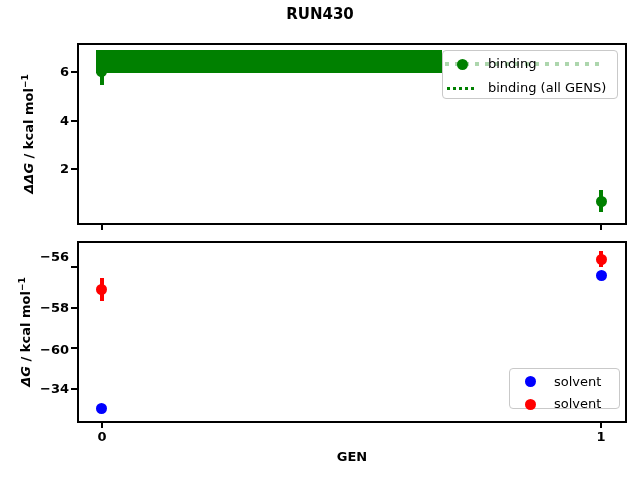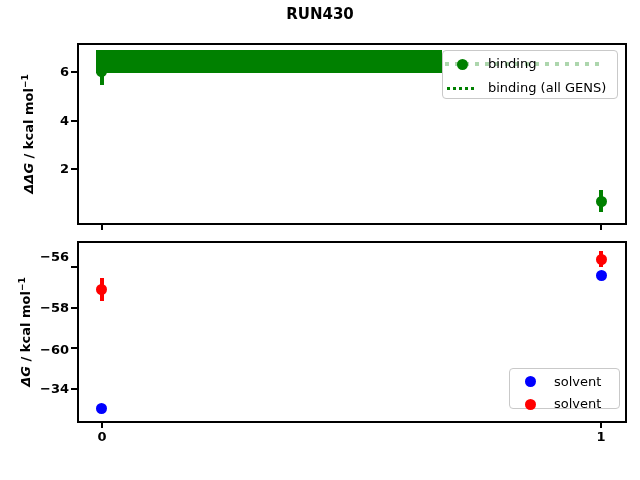--- a/index.html
+++ b/index.html
@@ -64,20 +64,21 @@
 
   <div class="suptitle">RUN430</div>
 
   <div class="axes" id="ax0"></div>
   <div class="axes" id="ax1"></div>
 
   <div class="ylab" style="left:28px;top:134px;"><span class="gvar">ΔΔ</span><span class="gvar">G</span><span> / kcal mol</span><sup>−1</sup></div>
 
   <div class="ylab" style="left:25px;top:332px;"><span class="gvar">Δ</span><span class="gvar">G</span><span> / kcal mol</span><sup>−1</sup></div>
 
+  <div class="xlab">GEN</div>
 
   <div id="plot-layer">
       <div class="tickmark" style="left: 71px; top: 168.356px; width: 6px; height: 2px;"></div>
       <div class="ticklabel ylab-tick" style="left: 31px; top: 162.356px; width: 38px;">2</div>
       <div class="tickmark" style="left: 71px; top: 119.589px; width: 6px; height: 2px;"></div>
       <div class="ticklabel ylab-tick" style="left: 31px; top: 113.589px; width: 38px;">4</div>
       <div class="tickmark" style="left: 71px; top: 70.8219px; width: 6px; height: 2px;"></div>
       <div class="ticklabel ylab-tick" style="left: 31px; top: 64.8219px; width: 38px;">6</div>
       <div class="tickmark" style="left: 100.958px; top: 225px; width: 2px; height: 5px;"></div>
       <div class="tickmark" style="left: 600.044px; top: 225px; width: 2px; height: 5px;"></div>

